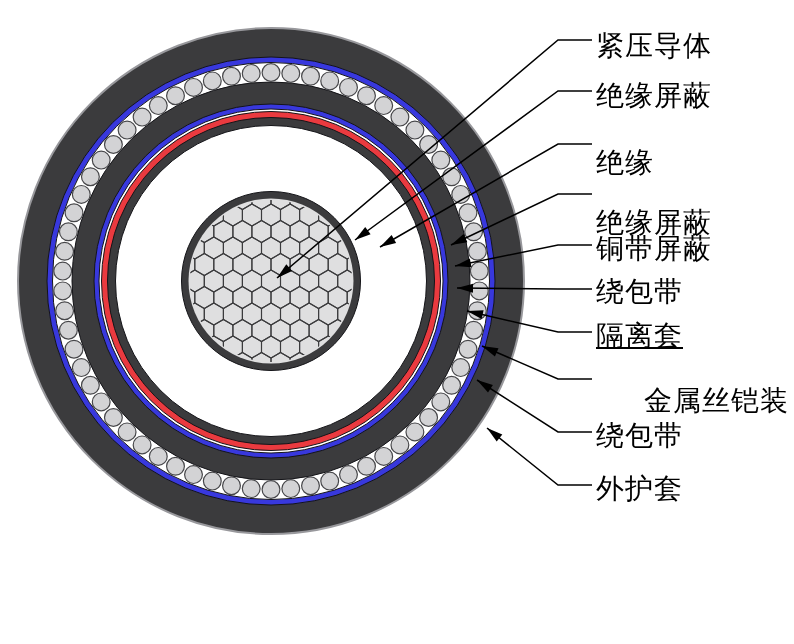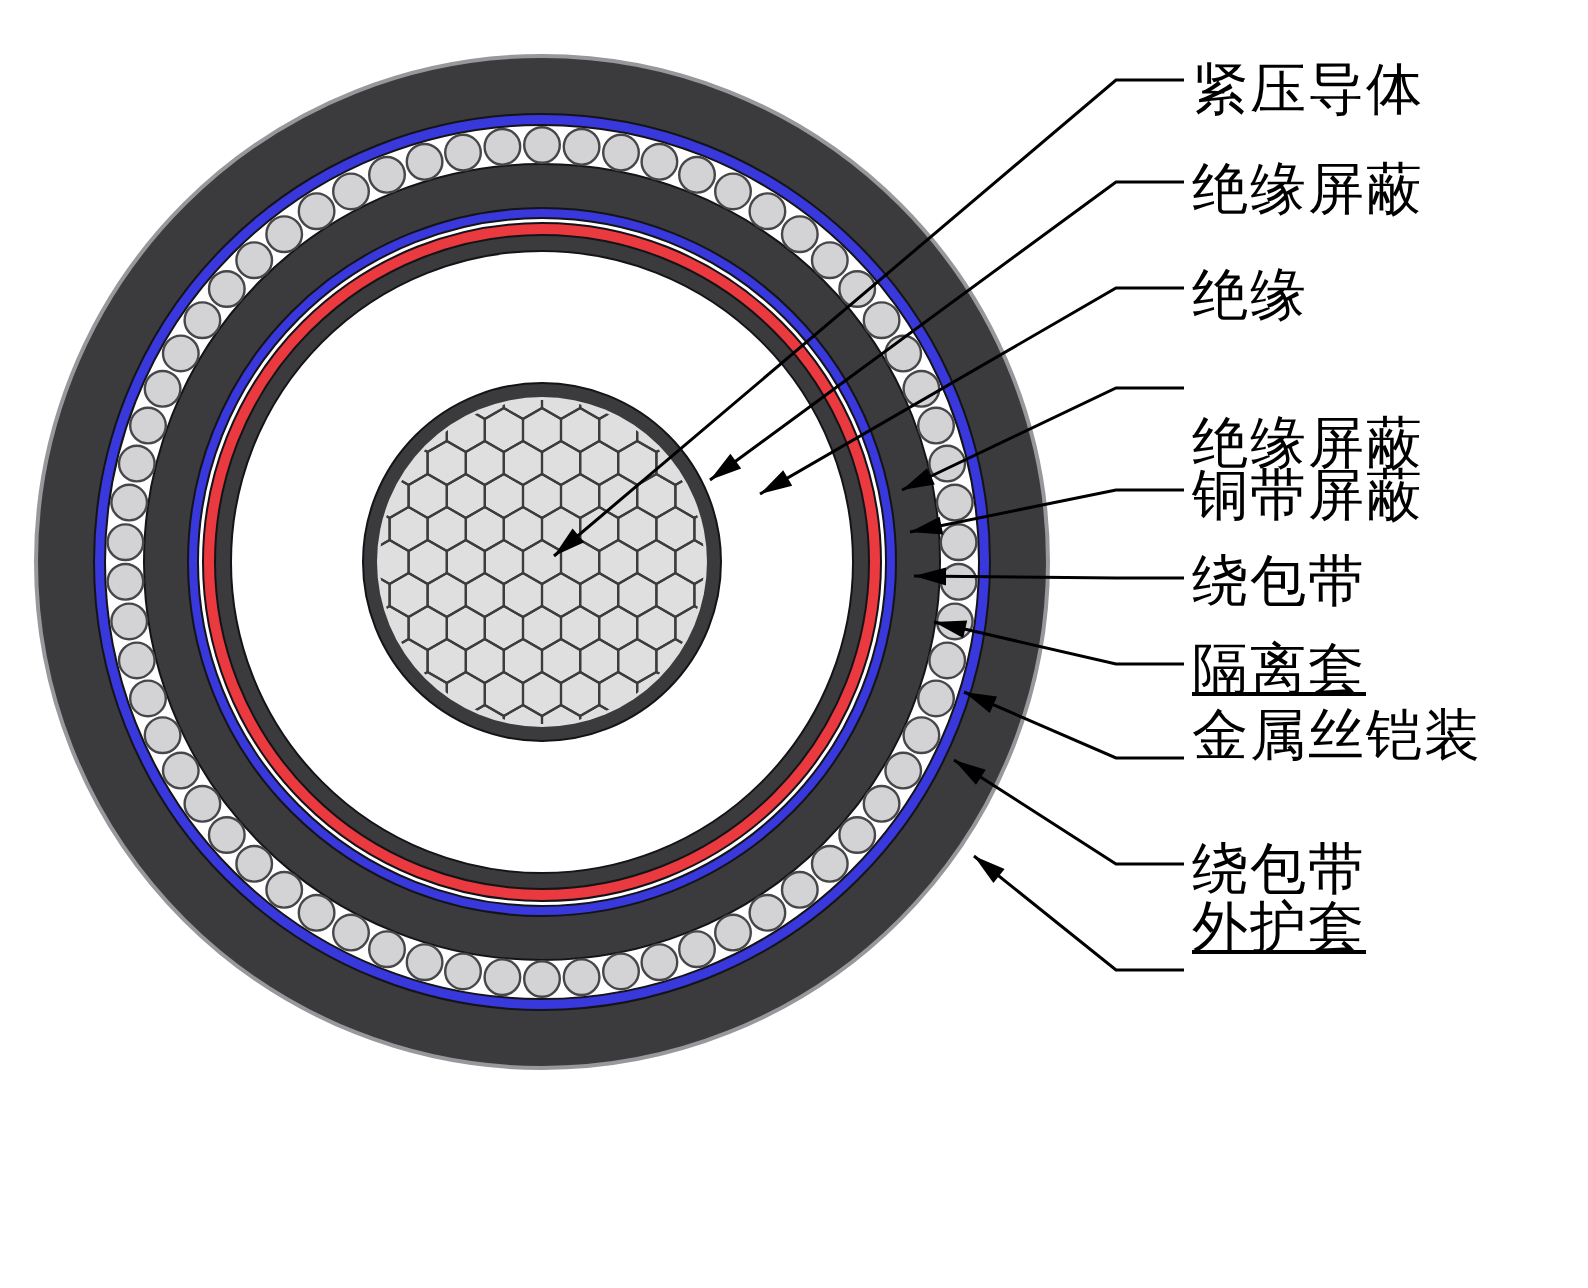--- a/index.html
+++ b/index.html
@@ -226,22 +226,22 @@
         <path d="M482 346L498.5 348.2L494.9 356.5Z" fill="#000000" stroke="none"></path>
         <path d="M592 432L558 432L477 380"></path>
         <path d="M477 380L492.9 384.9L488.0 392.4Z" fill="#000000" stroke="none"></path>
         <path d="M592 485L558 485L487 428"></path>
         <path d="M487 428L502.3 434.5L496.7 441.5Z" fill="#000000" stroke="none"></path>
       </g>
     </svg>
   <div id="label-layer">
       <div class="layer-label" style="top: 29px;">紧压导体</div>
       <div class="layer-label" style="top: 79px;">绝缘屏蔽</div>
-      <div class="layer-label" style="top: 132px;">绝缘</div>
+      <div class="layer-label" style="top: 146px;">绝缘</div>
       <div class="layer-label" style="top: 182px; margin-top: 24px;">绝缘屏蔽</div>
       <div class="layer-label" style="top: 232px;">铜带屏蔽</div>
       <div class="layer-label" style="top: 275px;">绕包带</div>
       <div class="layer-label" style="top: 319px; text-decoration: underline;">隔离套</div>
-      <div class="layer-label" style="top: 352px;">金属丝铠装</div>
+      <div class="layer-label" style="top: 384px; margin-left: 48px;">金属丝铠装</div>
       <div class="layer-label" style="top: 419px;">绕包带</div>
-      <div class="layer-label" style="top: 448px; text-decoration: underline;">外护套</div>
+      <div class="layer-label" style="top: 472px;">外护套</div>
     </div>
 </div>
 
 </body></html>

